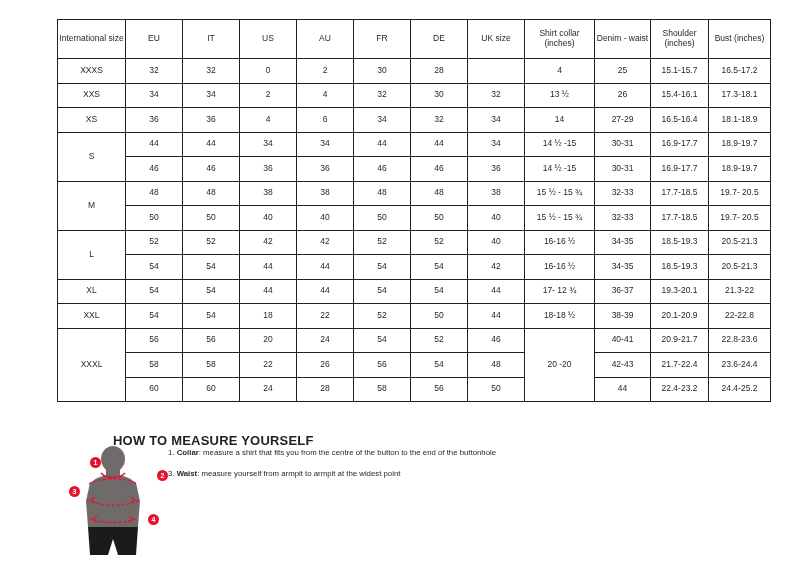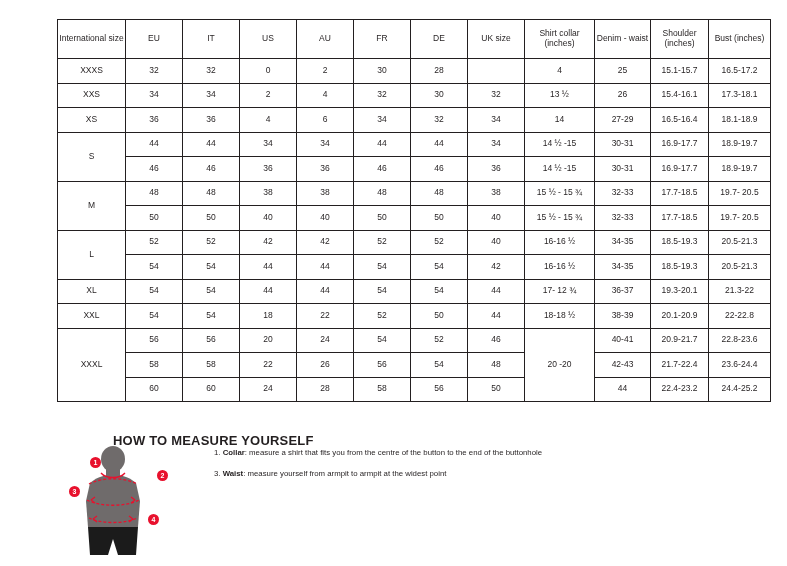--- a/index.html
+++ b/index.html
@@ -54,21 +54,20 @@
     top: 433px;
     font-size: 13px;
     font-weight: bold;
     letter-spacing: 0.2px;
   }
   .measure-list {
     position: absolute;
     left: 168px;
     top: 448px;
     width: 520px;
-    margin-left: 46px;
   }
   .measure-list .m-item {
     font-size: 7.8px;
     line-height: 1.25;
     margin-bottom: 11px;
   }
   .measure-list .m-item b { font-weight: bold; }
 
   .figure-wrap {
     position: absolute;

